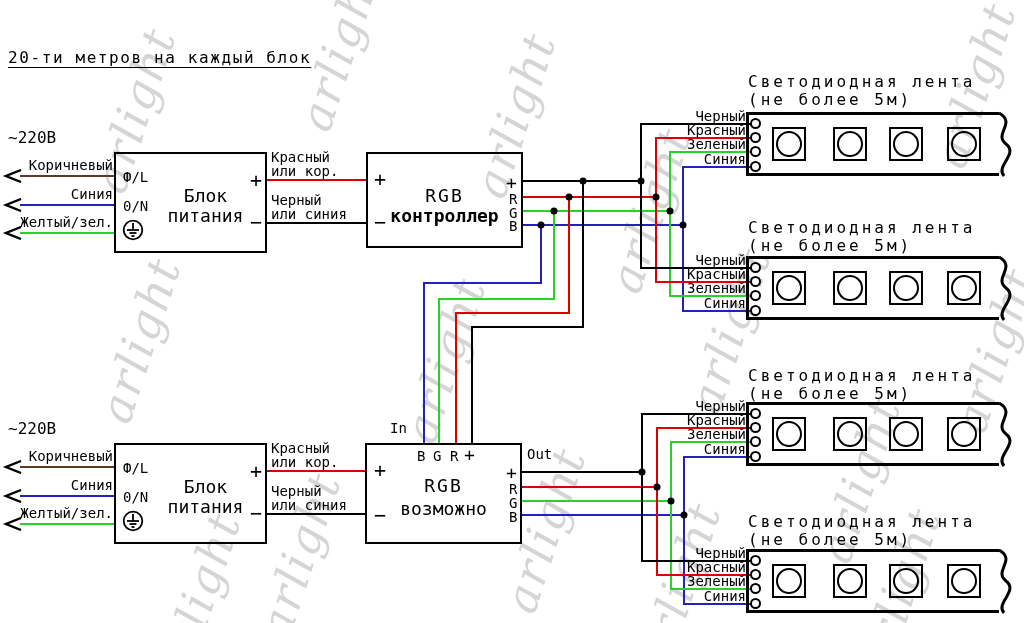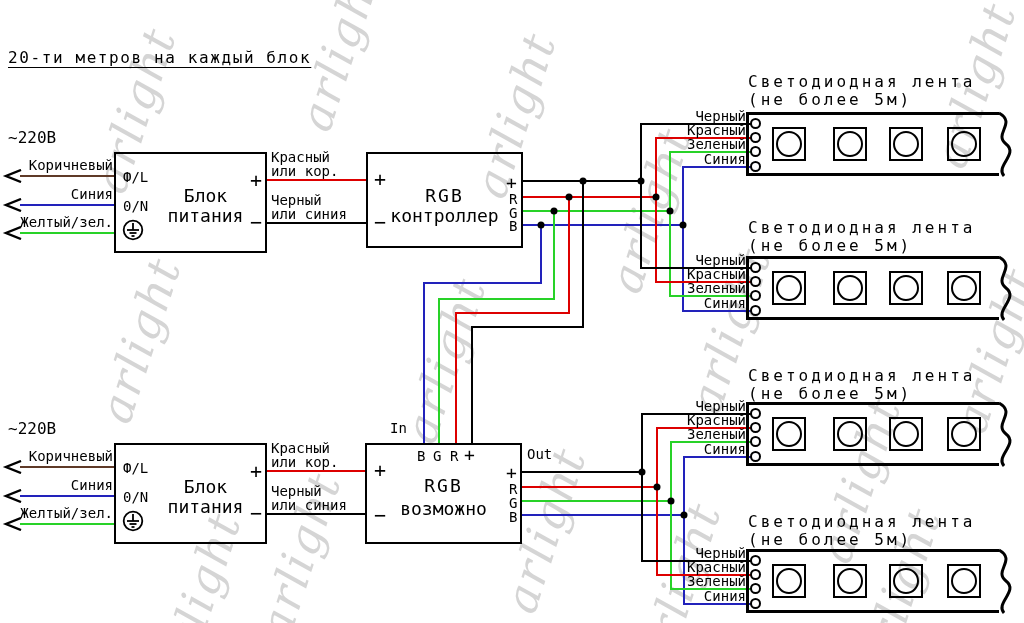--- a/index.html
+++ b/index.html
@@ -93,21 +93,21 @@
   <div class="wire h k" style="left:267px;top:222px;width:99px;"></div>
   <div class="lbl" style="left:271px;top:149px;">Красный</div>
   <div class="lbl" style="left:271px;top:163px;">или кор.</div>
   <div class="lbl" style="left:271px;top:192px;">Черный</div>
   <div class="lbl" style="left:271px;top:206px;">или синия</div>
 
   <div class="box" style="left:366px;top:152px;width:157px;height:96px;">
     <div class="sign" style="left:6px;top:15px;">+</div>
     <div class="sign" style="left:6px;top:58px;">−</div>
     <div class="bname" style="top:31px;letter-spacing:2px;">RGB</div>
-    <div class="bname" style="top:51px;">контроллер</div>
+    <div class="bname" style="top:51px;font-weight:bold;">контроллер</div>
     <div class="sign" style="left:138px;top:20px;font-size:18px;">+</div>
     <div class="pin" style="left:141px;top:37px;">R</div>
     <div class="pin" style="left:141px;top:51px;">G</div>
     <div class="pin" style="left:141px;top:64px;">B</div>
   </div>
 
   <div class="wire h k" style="left:523px;top:180px;width:118px;"></div>
   <div class="wire h r" style="left:523px;top:196px;width:133px;"></div>
   <div class="wire h g" style="left:523px;top:210px;width:147px;"></div>
   <div class="wire h b" style="left:523px;top:224px;width:160px;"></div>

